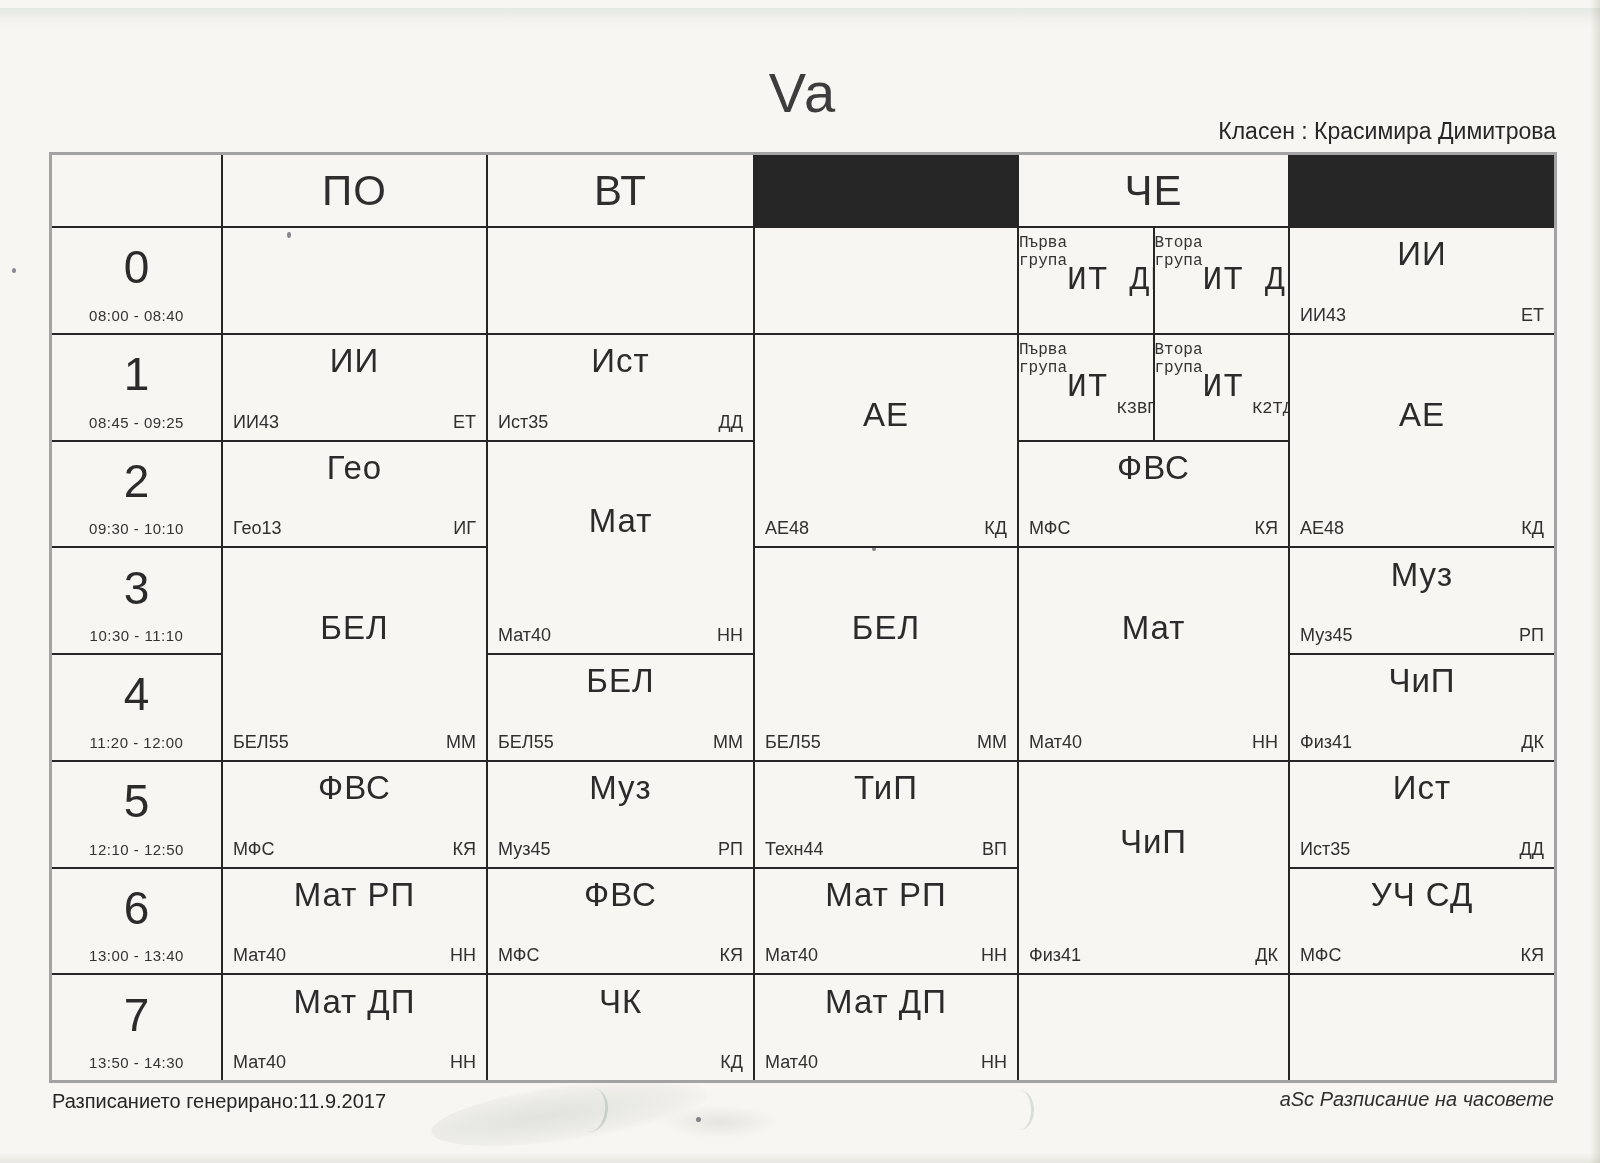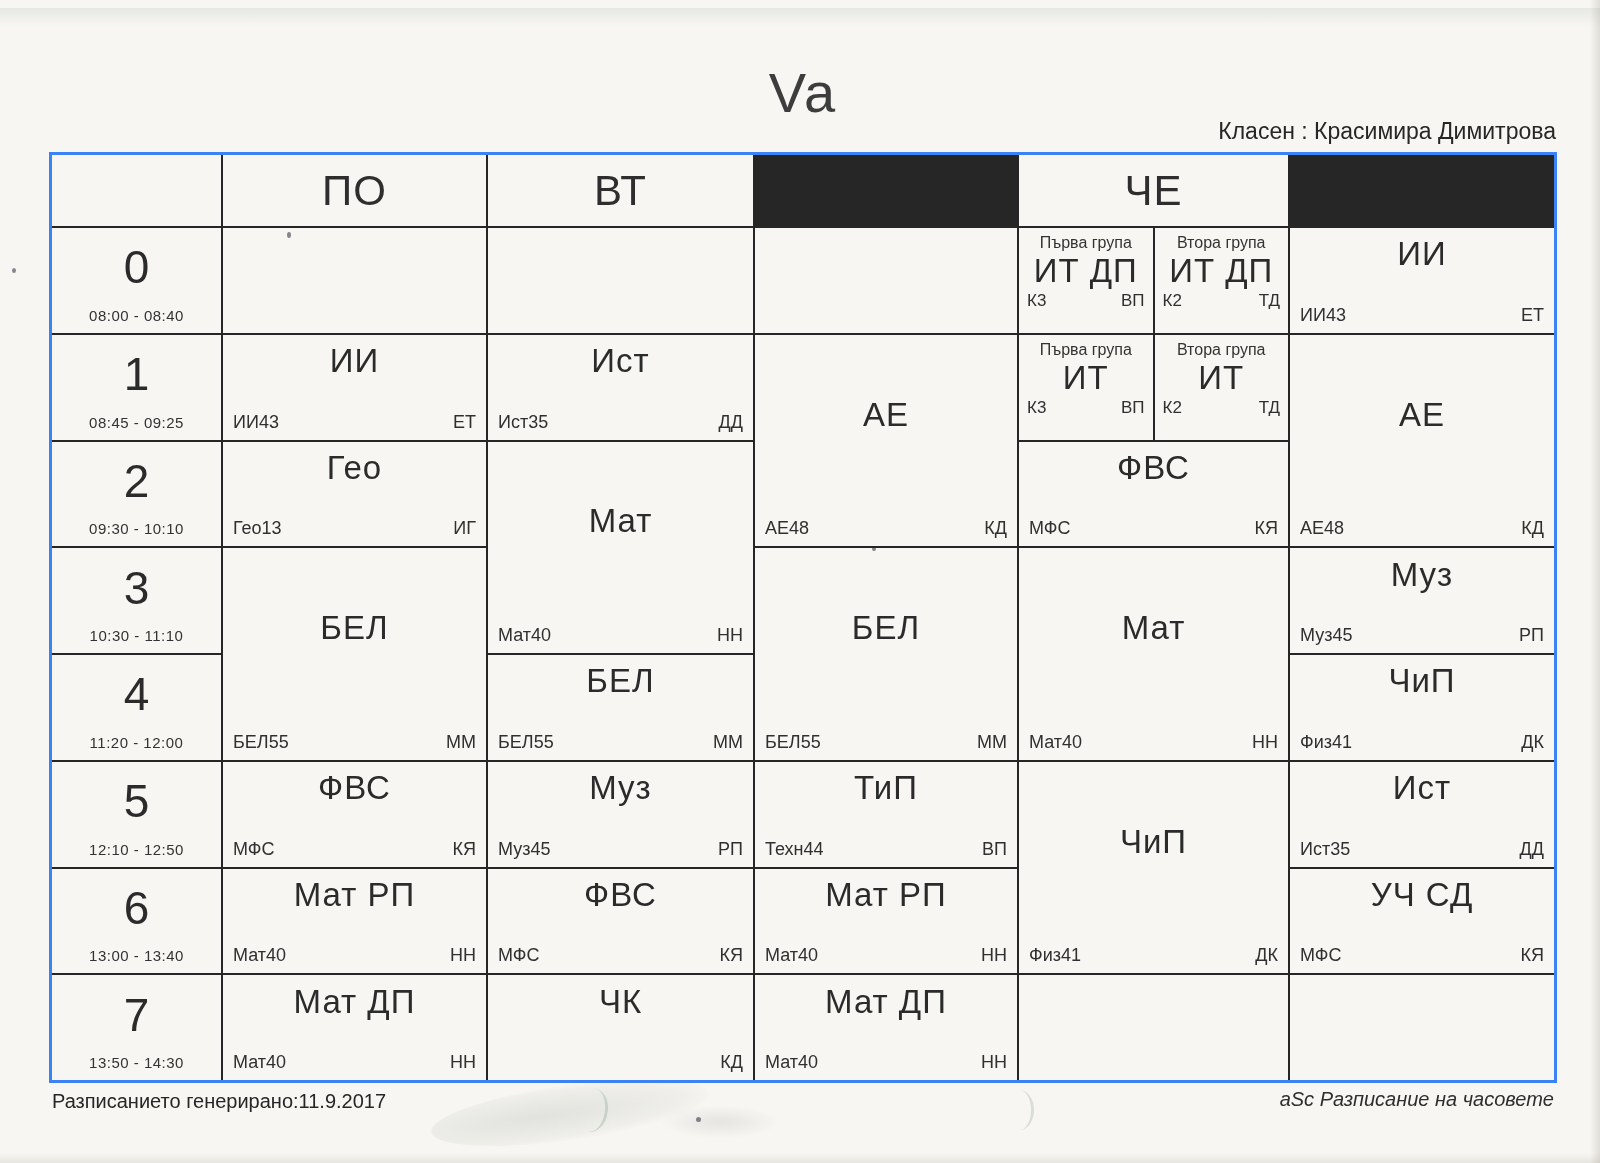--- a/index.html
+++ b/index.html
@@ -31,40 +31,40 @@
     position:absolute;left:49px;top:60px;width:1508px;text-align:center;
     font-size:56px;color:#3d3d3d;letter-spacing:2px;
   }
   .teacher-line{
     position:absolute;right:44px;top:118px;
     font-size:23px;color:#262626;
   }
 
   .grid{
     position:absolute;left:49px;top:152px;width:1508px;height:931px;
-    box-sizing:border-box;border:3px solid #3b82f6;
+    box-sizing:border-box;border:3px solid #a3a3a3;
     display:grid;
     grid-template-columns:169px 263px 265px 262px 269px 264px;
     grid-template-rows:71px repeat(8,1fr);
     gap:2px;background:#262626;
   }
   .cell{background:#f7f6f2;position:relative;overflow:hidden;}
   .day-header{display:flex;align-items:center;justify-content:center;
     font-size:42px;color:#2e2e2e;letter-spacing:1px;}
   .period{display:flex;flex-direction:column;align-items:center;}
   .period .num{flex:1;display:flex;align-items:center;justify-content:center;
     font-size:46px;color:#2b2b2b;}
   .period .time{font-size:15px;color:#333;padding-bottom:9px;letter-spacing:.5px;}
   .lesson{display:flex;flex-direction:column;gap:24px;}
   .lesson .subj{flex:1;display:flex;align-items:center;justify-content:center;
     font-size:33px;color:#2b2b2b;letter-spacing:1px;white-space:nowrap;}
   .foot{display:flex;justify-content:space-between;align-items:flex-end;
     padding:0 10px 7px 10px;font-size:18px;color:#303030;}
   .split{display:grid;grid-template-columns:1fr 1fr;gap:2px;background:#262626;}
-  .group{background:#f7f6f2;display:flex;flex-direction:column;overflow:hidden;}
+  .group{background:#f7f6f2;display:flex;flex-direction:row;overflow:hidden;font-family:Liberation Mono, monospace;}
   .group .glabel{text-align:center;font-size:16px;color:#333;padding-top:6px;}
   .group .subj{flex:1;display:flex;align-items:center;justify-content:center;
     font-size:33px;color:#2b2b2b;letter-spacing:1px;white-space:nowrap;}
   .group .foot{font-size:17px;padding:0 8px 22px 8px;}
 
   .footer-generated{
     position:absolute;left:52px;top:1090px;font-size:20px;color:#262626;
   }
   .footer-brand{
     position:absolute;right:46px;top:1088px;font-size:20px;color:#2e2e2e;font-style:italic;

